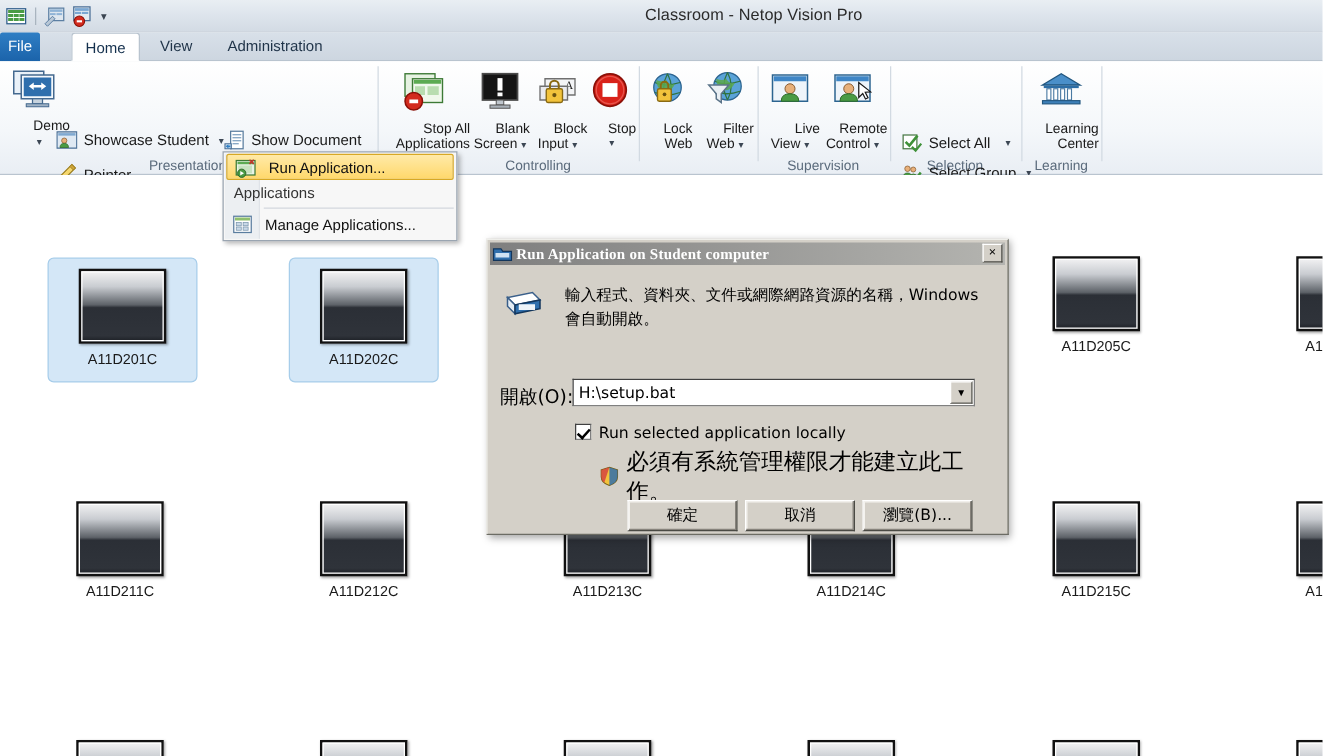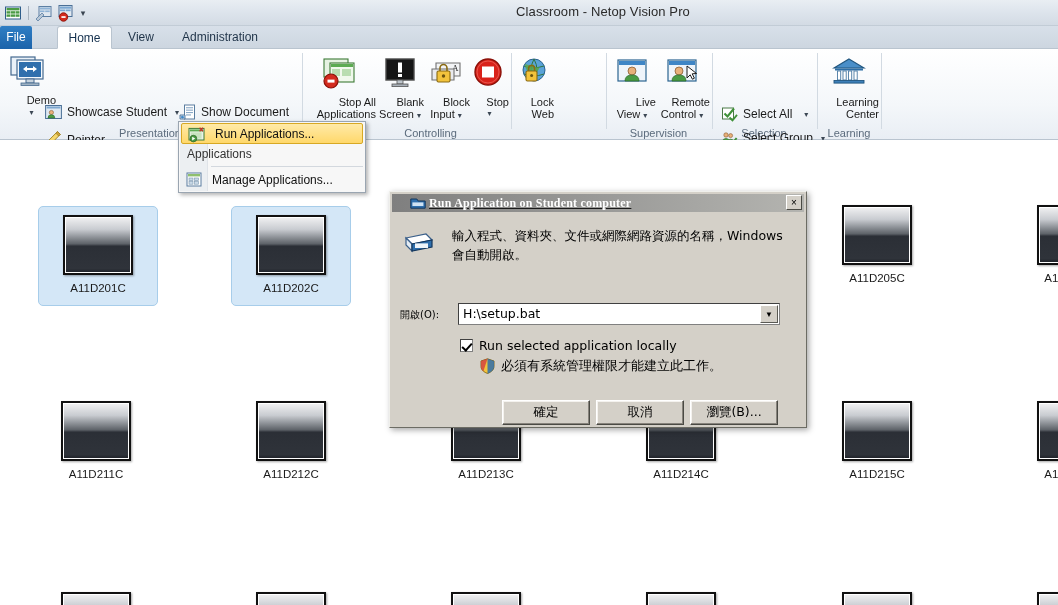--- a/index.html
+++ b/index.html
@@ -132,41 +132,41 @@
   
   .dialog{
     position:absolute; left:389px; top:191px; width:418px; height:237px;
     background:#d4d0c8; border:1px solid #6c6c64;
     box-shadow:2px 2px 6px rgba(0,0,0,.35); z-index:80;
     border-top-color:#efefeb; border-left-color:#efefeb;
   }
   .dlg-tb{
     position:absolute; left:2px; top:2px; right:2px; height:18px;
     background:linear-gradient(to right,#7f7f7f,#b4b4b0);
-    display:flex; align-items:center; padding:0 18px;text-decoration:underline;
+    display:flex; align-items:center; padding:0 2px;
   }
   .dlg-tb .dico{ width:16px; height:14px; position:relative; margin-right:3px;}
   .dlg-title{ font-size:12px; color:#ffffff; font-weight:bold; font-family:"Liberation Serif", serif; letter-spacing:.2px;}
   .dlg-x{
     position:absolute; right:2px; top:1px; width:16px; height:15px;
     background:#d4d0c8; border:1px solid #fff; border-right-color:#4a4a44; border-bottom-color:#4a4a44;
     font-size:10px; line-height:13px; text-align:center; color:#000; font-family:"Liberation Sans",sans-serif;
     cursor:default;
   }
   .dlg-body{ position:absolute; left:2px; top:22px; right:2px; bottom:2px; }
   .dlg-msgico{
     position:absolute; left:12px; top:16px; width:30px; height:26px;
   }
   .dlg-msg{
     position:absolute; left:60px; top:12px; width:340px;
     font-size:12.5px; line-height:19px; color:#000;
     font-family:"DejaVu Sans", sans-serif;
   }
   .dlg-openlbl{
-    position:absolute; left:8px; top:94px; font-size:10px; color:#000;
+    position:absolute; left:8px; top:94px; font-size:15px; color:#000;
     font-family:"DejaVu Sans", sans-serif;
   }
   .combo{
     position:absolute; left:66px; top:89px; width:322px; height:22px;
     background:#ffffff; border:1px solid #808080;
     border-top-color:#404040; border-left-color:#404040;
   }
   .combo .cval{
     position:absolute; left:4px; top:2px; font-size:12.5px; color:#000;
     font-family:"DejaVu Sans", sans-serif;
@@ -182,21 +182,21 @@
     width:13px; height:13px; background:#fff; border:1px solid #808080;
     border-top-color:#404040; border-left-color:#404040; position:relative;
   }
   .chkbox::after{
     content:""; position:absolute; left:3px; top:1px; width:4px; height:8px;
     border:solid #000; border-width:0 2px 2px 0; transform:rotate(42deg);
   }
   .chklbl{ font-size:12.5px; color:#000; font-family:"DejaVu Sans", sans-serif;}
   .adminrow{ position:absolute; left:88px; top:143px; display:flex; align-items:center; gap:6px;}
   .shield{ width:15px; height:16px; position:relative;}
-  .adminlbl{ font-size:13px; color:#000; font-family:"DejaVu Sans", sans-serif;}
+  .adminlbl{ font-size:18px; color:#000; font-family:"DejaVu Sans", sans-serif;}
   .dbtn{
     position:absolute; top:186px; height:25px; width:88px;
     background:#d4d0c8; border:1px solid #ffffff;
     border-right-color:#4a4a44; border-bottom-color:#4a4a44;
     box-shadow:inset -1px -1px 0 #87837c, inset 1px 1px 0 #f4f2ee;
     font-size:12.5px; color:#000; font-family:"DejaVu Sans", sans-serif;
     display:flex; align-items:center; justify-content:center; cursor:default;
   }
 </style>
 </head>
@@ -409,20 +409,32 @@
         <path d="M9 7 q5 2 8 0 q3 5 7 3 q-3 7 -9 6 q-6 -2 -6 -9 z" fill="#5aa84e" opacity="0.85"></path>
         <rect x="10" y="14" width="11" height="10" rx="1.4" fill="#f2c33c" stroke="#8a6a12" stroke-width="1.1"></rect>
         <path d="M12.6 14 v-2.6 a3 3 0 0 1 6 0 v2.6" fill="none" stroke="#8a6a12" stroke-width="1.5"></path>
         <circle cx="15.6" cy="18.4" r="1.5" fill="#6b5310"></circle>
       </svg>
     </span>
     <span class="blbl">Lock</span>
     <span class="blbl">Web</span>
   </div>
 
+  <div class="bigbtn" style="left:557px;top:8px;width:46px;">
+    <span class="bicon">
+      <svg width="34" height="34" viewBox="0 0 34 34">
+        <circle cx="19" cy="12" r="11" fill="#5aa3d8" stroke="#2c6490" stroke-width="1"></circle>
+        <path d="M9 8 q7 4 20 0 M9 16 q9 4 20 0 M19 1 q-6 11 0 22 M19 1 q6 11 0 22" fill="none" stroke="#2f7340" stroke-width="1"></path>
+        <path d="M10 6 q5 2 8 0 q3 5 7 3 q-3 7 -9 6 q-6 -2 -6 -9 z" fill="#5aa84e" opacity="0.85"></path>
+        <path d="M4 11 h16 l-6 7 v7 l-4 -3 v-4 z" fill="#e8eef3" stroke="#5c7489" stroke-width="1.2"></path>
+      </svg>
+    </span>
+    <span class="blbl">Filter</span>
+    <span class="blbl" style="display:inline;">Web</span><span class="caret">▾</span>
+  </div>
 
   <div class="gsep" style="left:606px;"></div>
 
   <div class="rgroup" style="left:607px;width:103px;">
     <div class="glabel">Supervision</div>
   </div>
 
   <div class="bigbtn" style="left:654px;top:8px;width:56px;">
     <span class="bicon">
       <svg width="38" height="34" viewBox="0 0 38 34">
@@ -622,21 +634,21 @@
     <span class="mi-ic">
       <svg width="18" height="18" viewBox="0 0 18 18">
         <rect x="1" y="2.4" width="15" height="11.6" fill="#e9f3e6" stroke="#3d7a36" stroke-width="1"></rect>
         <rect x="2" y="3.4" width="13" height="2" fill="#5cab52"></rect>
         <rect x="2.6" y="6.4" width="11" height="6.2" fill="#c7e3c0"></rect>
         <circle cx="5.4" cy="12.6" r="3.3" fill="#4a9b44" stroke="#2c6a28" stroke-width="0.8"></circle>
         <path d="M4.2 10.8 l3 1.8 -3 1.8 z" fill="#ffffff"></path>
         <path d="M11.6 1.8 l3.4 3.4 M15 1.8 l-3.4 3.4" stroke="#c4322a" stroke-width="1.3"></path>
       </svg>
     </span>
-    <span>Run Applications...</span>
+    <span>Run Application...</span>
   </div>
 
   <div class="mhead">
     <span>Applications</span>
   </div>
 
   <div class="mdiv"></div>
 
   <div class="mitem">
     <span class="mi-ic">

